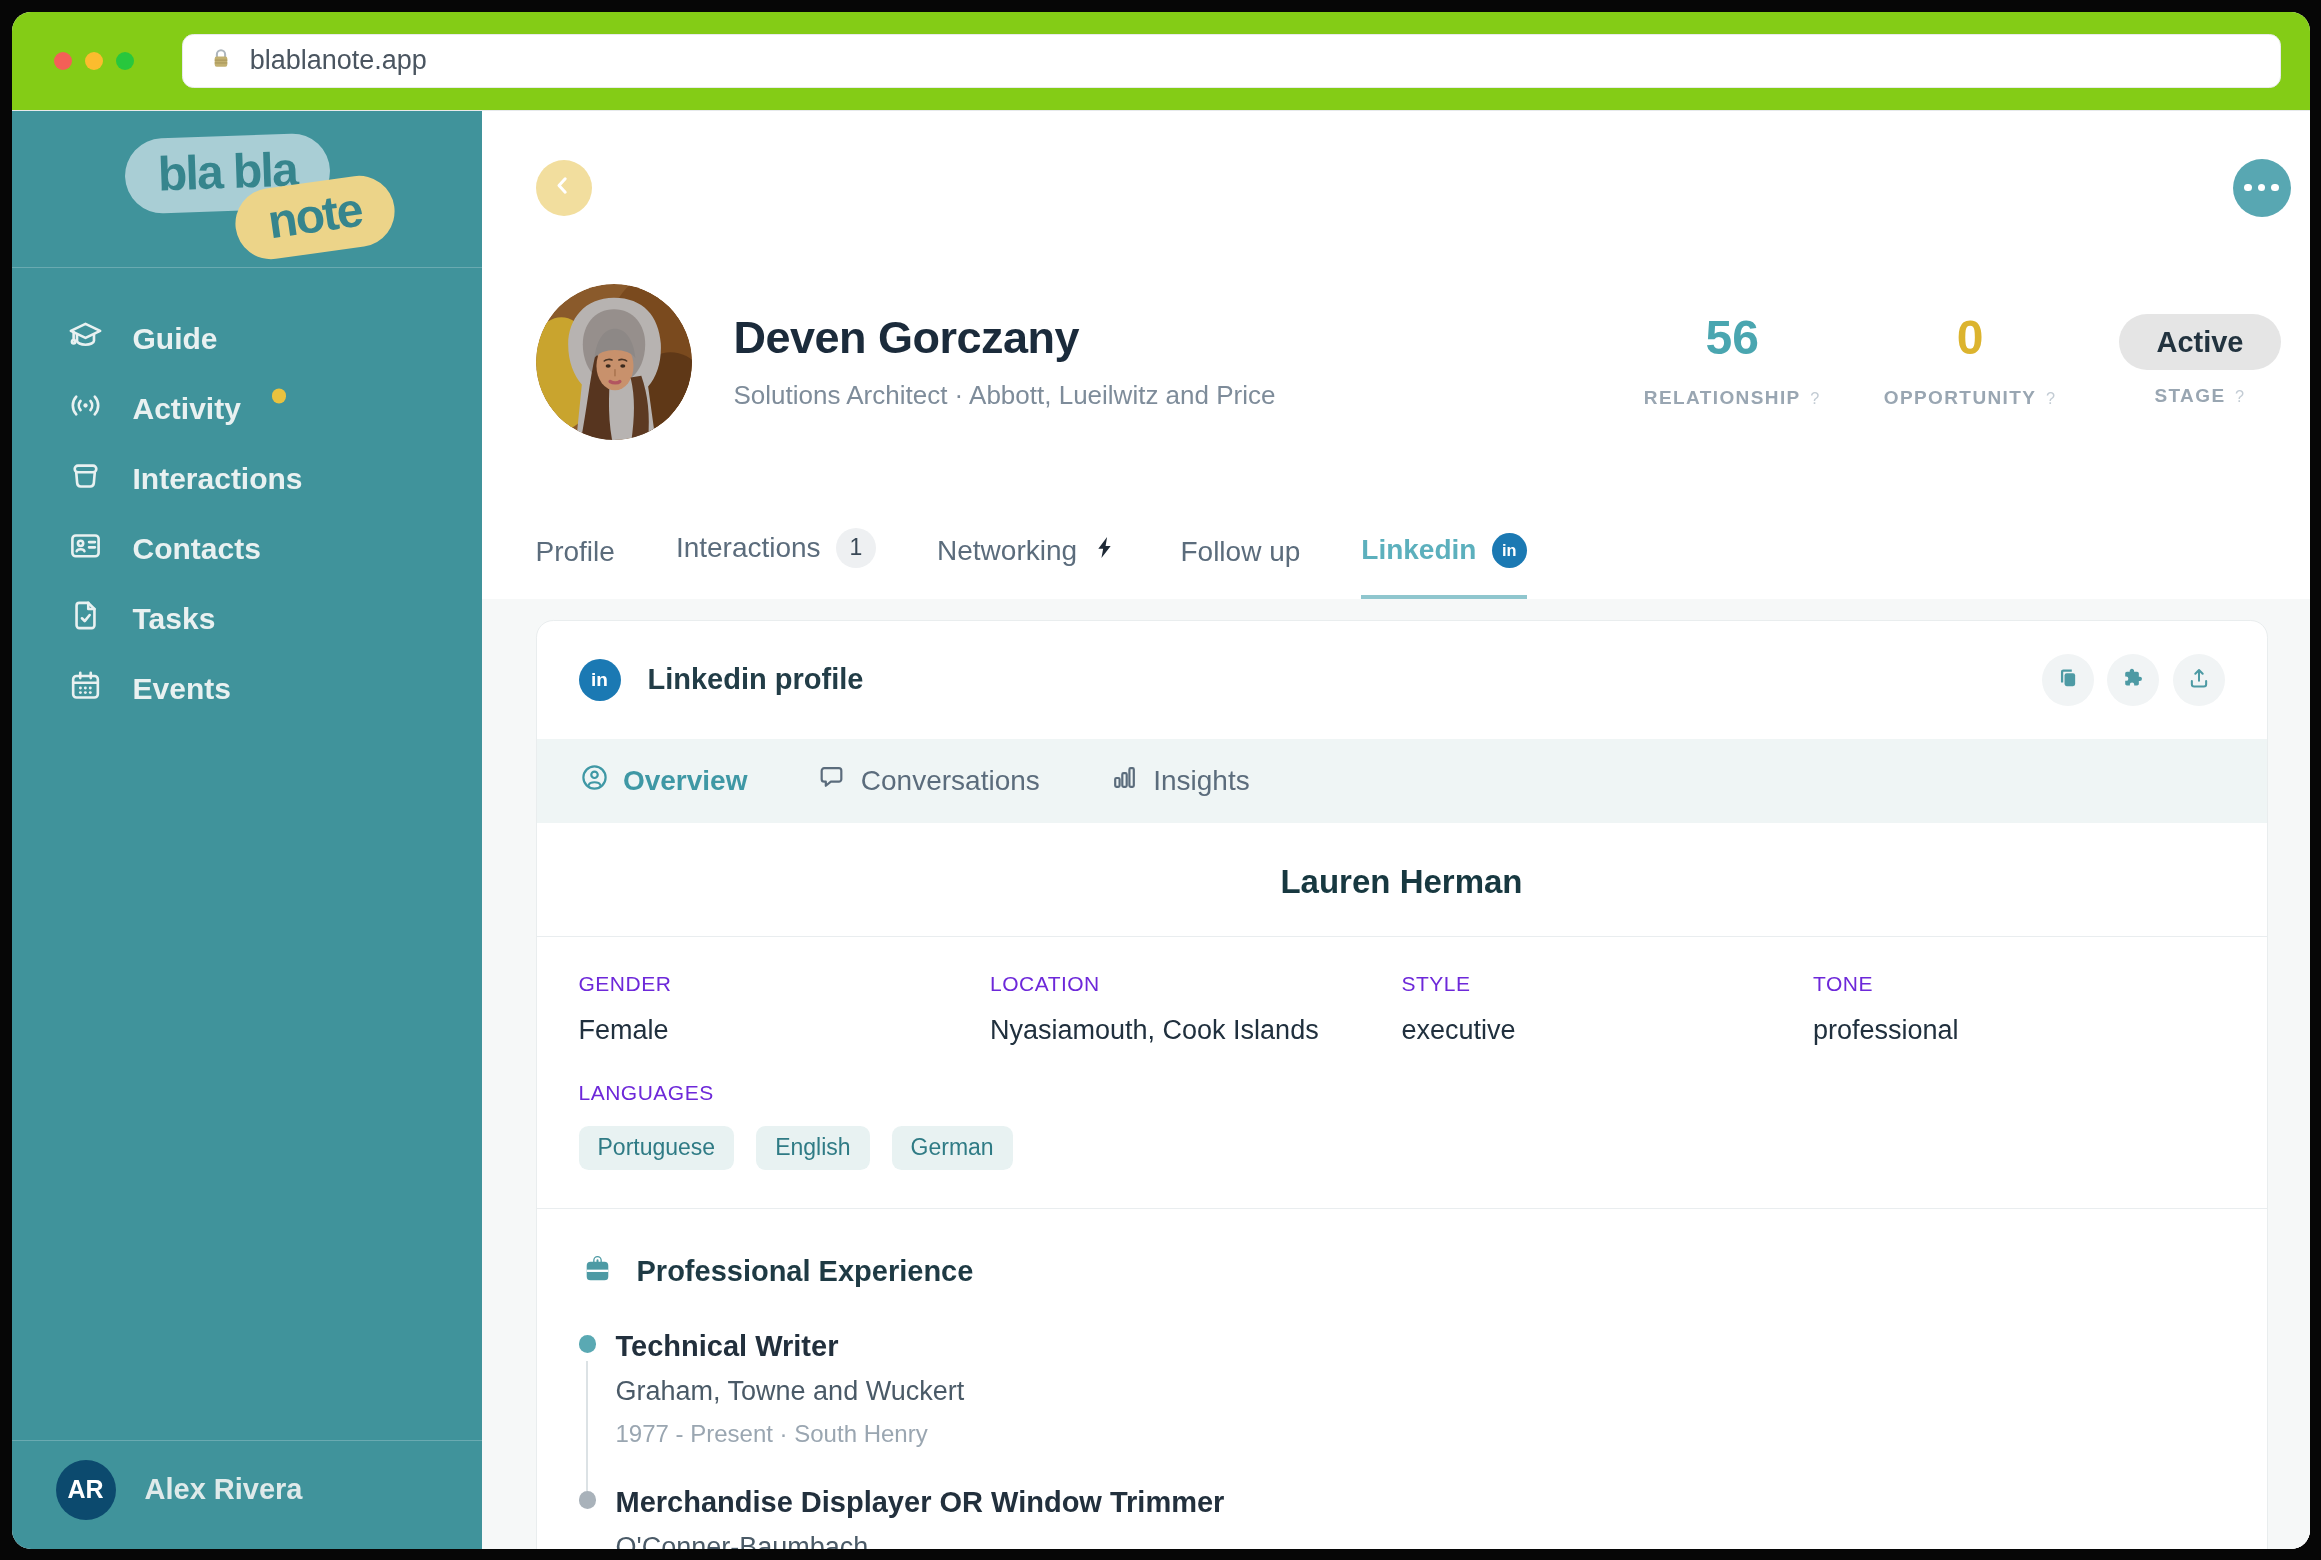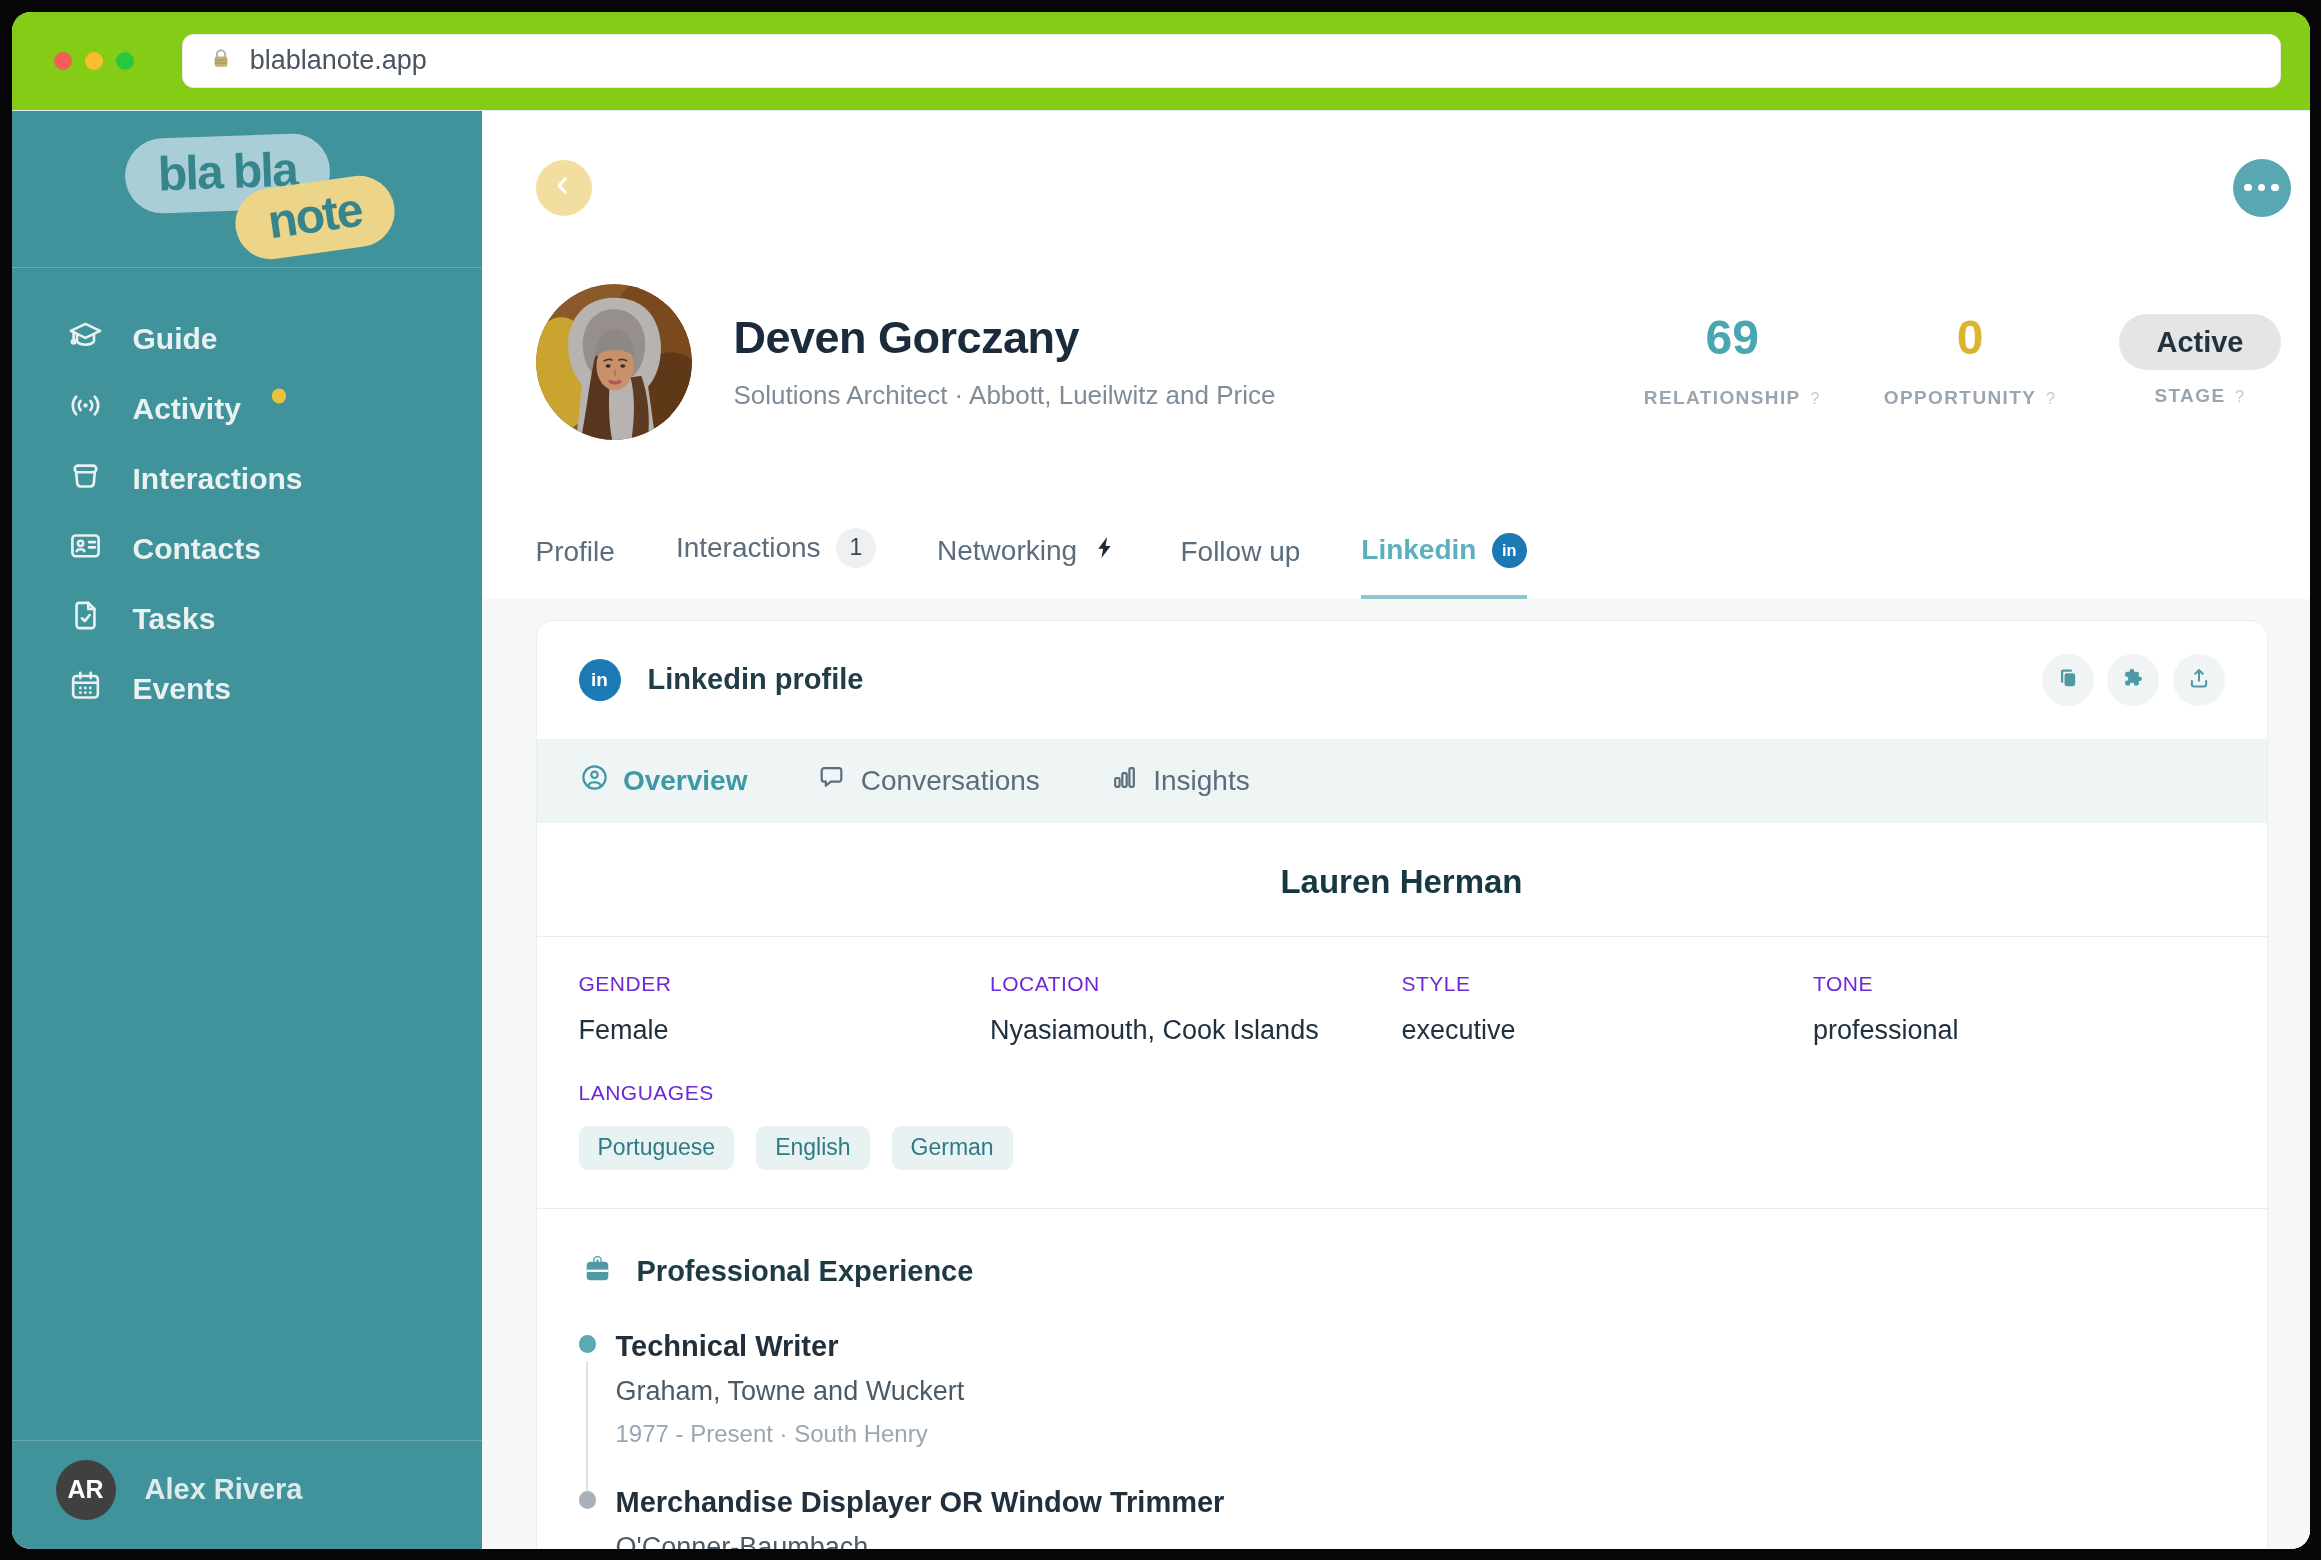--- a/index.html
+++ b/index.html
@@ -28,21 +28,21 @@
   .pill.blabla { left:113px; top:25px; background:#a9ced5; padding:11.5px 33px 15.4px; border-radius:44px; transform:rotate(-2deg); z-index:1; }
   .pill.note   { left:223px; top:71px; background:#ecd489; padding:9.6px 33px 13.4px; border-radius:40px; transform:rotate(-8deg); z-index:2; }
   .side-divider { height:1px; background:rgba(255,255,255,.22); }
   .nav { padding-top:52px; display:flex; flex-direction:column; gap:32px;text-align:center; }
   .nav-item { display:flex; align-items:center; gap:29px; padding-left:55px; height:38px;
               font-size:30px; font-weight:600; color:#e9f1f1; cursor:pointer; }
   .nav-item svg { width:37px; height:37px; flex:0 0 37px; }
   .notif-dot { width:14.4px; height:14.4px; background:#e9c23f; border-radius:50%; transform:translateY(-12.5px); margin-left:1.9px; }
   .side-user { margin-top:auto; border-top:1px solid rgba(255,255,255,.22); padding:19px 0 29px 44px;
                display:flex; align-items:center; gap:29px; }
-  .uavatar { width:60px; height:60px; border-radius:50%; background:#404040; color:#fff; font-size:25px;
+  .uavatar { width:60px; height:60px; border-radius:50%; background:#0c4a6e; color:#fff; font-size:25px;
              font-weight:700; display:flex; align-items:center; justify-content:center; }
   .uname { font-size:29px; font-weight:600; color:#dfeaea; }
 
   
   .main { flex:1; display:flex; flex-direction:column; min-width:0; background:#fff; }
   .topbar { display:flex; justify-content:space-between; align-items:center; padding:48px 19px 0 54px; }
   .back-btn { width:56px; height:56px; border-radius:50%; background:#f2de9e; display:flex;
               align-items:center; justify-content:center; cursor:pointer; }
   .back-btn svg { width:27px; height:27px; }
   .more-btn { width:58px; height:58px; border-radius:50%; background:#58a7b2; display:flex; gap:5.8px;
@@ -272,21 +272,21 @@
               <path d="M97 96c5 20 4 42 1 64h17c2-26 0-46-7-66z" fill="#5d3a22"></path>
             </g>
           </svg>
         </div>
         <div class="pinfo">
           <div class="pname">Deven Gorczany</div>
           <div class="psub">Solutions Architect · Abbott, Lueilwitz and Price</div>
         </div>
         <div class="pstats">
           <div class="stat">
-            <div class="stat-value teal">69</div>
+            <div class="stat-value teal">56</div>
             <div class="stat-label">
                 <span>RELATIONSHIP</span>
                 <span class="q">?</span>
               </div>
           </div>
           <div class="stat">
             <div class="stat-value gold">0</div>
             <div class="stat-label">
                 <span>OPPORTUNITY</span>
                 <span class="q">?</span>

